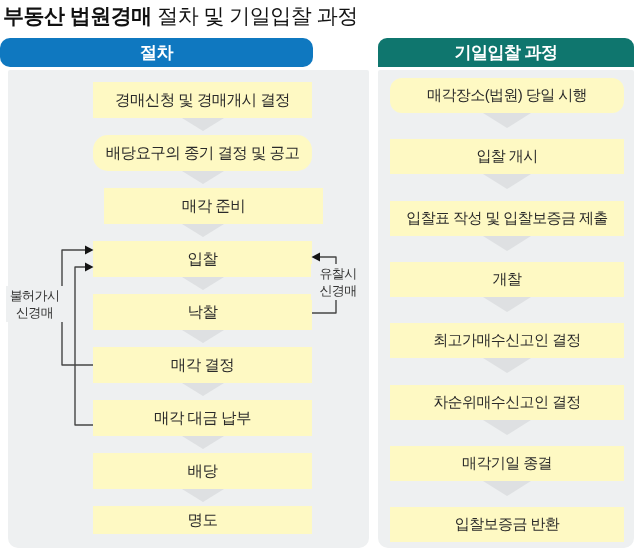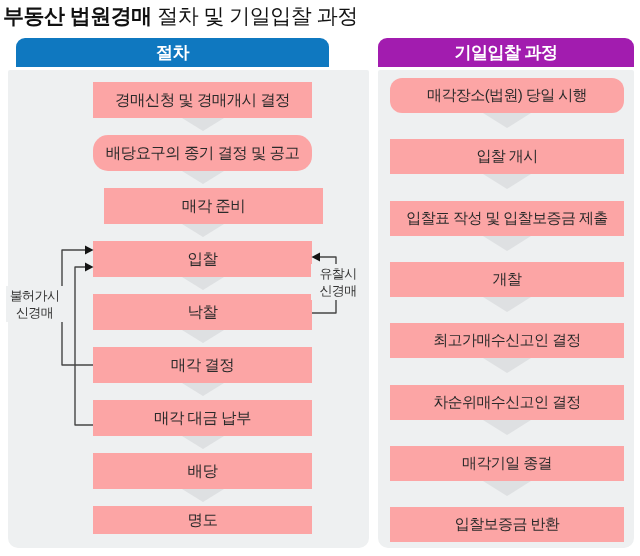--- a/index.html
+++ b/index.html
@@ -10,26 +10,26 @@
   .page-title { position:absolute; left:3px; top:2px; font-size:21px; color:#111;
                 letter-spacing:-0.5px; white-space:nowrap; }
   .page-title .t-bold { font-weight:bold; }
 
   .panel-header { position:absolute; top:38px; height:29px; border-radius:9px 9px 0 0;
                   display:flex; align-items:center; justify-content:center;
                   color:#ffffff; font-size:17px; font-weight:bold; letter-spacing:-0.5px; }
   .panel-body { position:absolute; top:70px; height:478px; background:#eef0f1;
                 border-radius:2px 2px 10px 10px; }
 
-  #left-header  { left:16px;   width:313px; background:#0f78c0; }
+  #left-header  { left:0;   width:313px; background:#0f78c0;border-radius:10px; }
   #left-body    { left:8px;   width:361px; }
-  #right-header { left:378px; width:256px; background:#a21caf; }
+  #right-header { left:378px; width:256px; background:#0f766e; }
   #right-body   { left:378px; width:256px; }
 
-  .flow-step { position:absolute; background:#fca5a5; display:flex; align-items:center;
+  .flow-step { position:absolute; background:#fef9c3; display:flex; align-items:center;
                justify-content:center; color:#2a2a2a; font-size:15px; letter-spacing:-0.6px;
                white-space:nowrap; }
   .chev { position:absolute; width:0; height:0; border-style:solid; border-color:transparent; }
 
   .loop-label { position:absolute; background:#eef0f1; color:#333; font-size:13px;
                 line-height:17px; text-align:center; letter-spacing:-0.6px; z-index:5;
                 padding:1px 0; }
 
   #loop-svg { position:absolute; left:0; top:0; width:640px; height:556px;
               pointer-events:none; z-index:4; }

